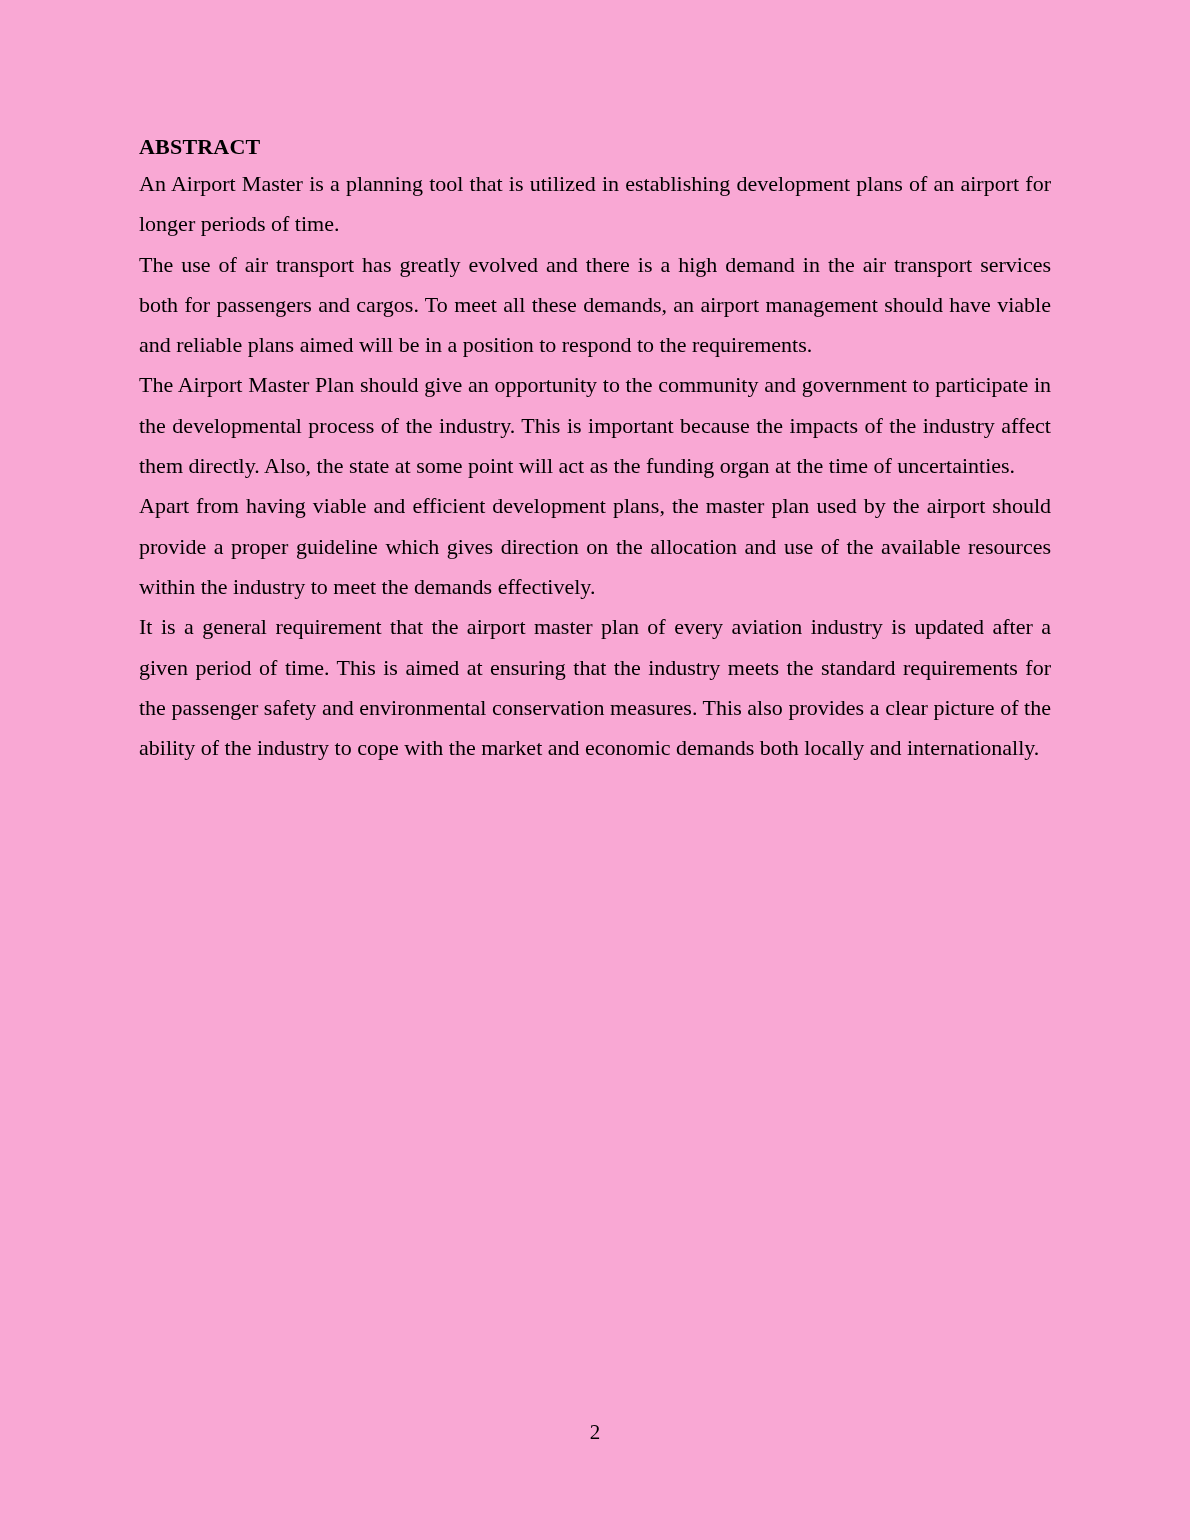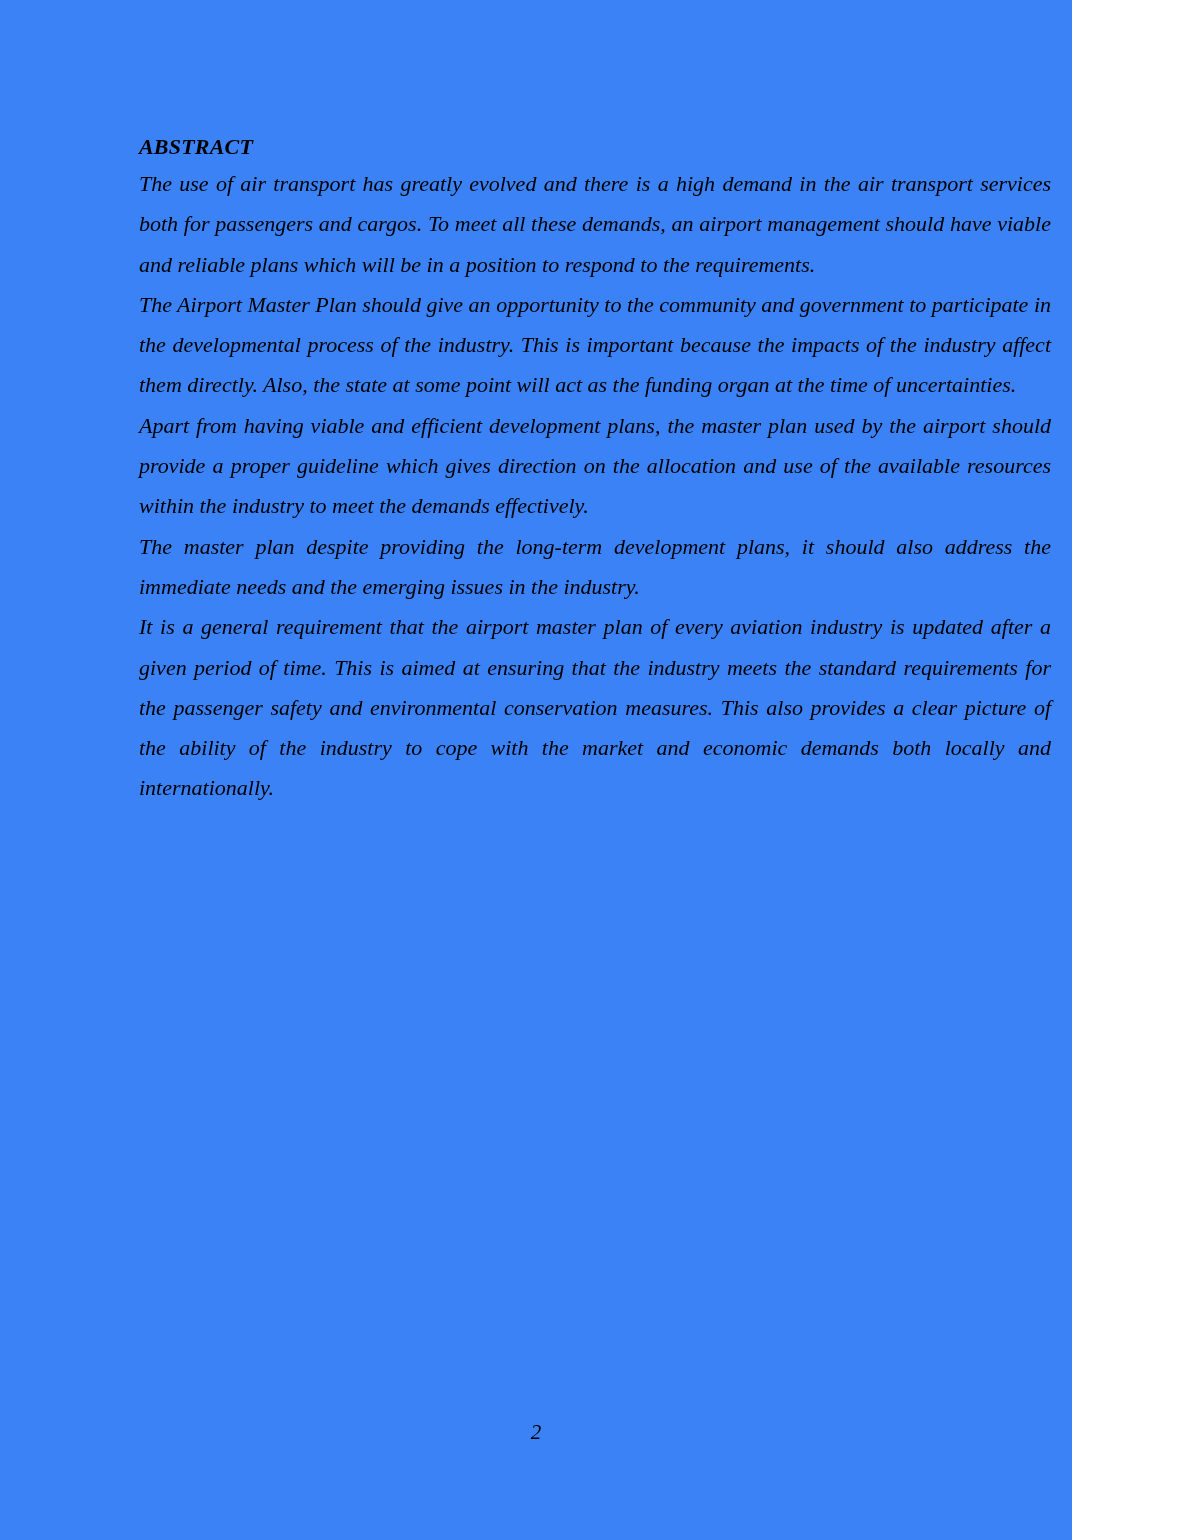--- a/index.html
+++ b/index.html
@@ -7,26 +7,25 @@
     margin: 0;
     padding: 0;
     background: #ffffff;
   }
   body {
     font-family: "Liberation Serif", "DejaVu Serif", serif;
     color: #000000;
   }
   .page {
     position: relative;
-    width: 1072px;
+    width: 1190px;
     height: 1540px;
-    background: #3b82f6;
+    background: #f9a8d4;
     overflow: hidden;
     box-sizing: border-box;
-    font-style: italic;
   }
   .content {
     position: absolute;
     left: 139px;
     top: 132px;
     width: 912px;
   }
   .section-heading {
     font-family: "Liberation Serif", "DejaVu Serif", serif;
     font-size: 22px;
@@ -61,28 +60,28 @@
 </style>
 </head>
 <body>
 
 <div class="page">
 
   <div class="content">
 
     <h1 class="section-heading">ABSTRACT</h1>
 
+    <p class="body-par">An Airport Master is a planning tool that is utilized in establishing development plans of an airport for longer periods of time.</p>
 
-    <p class="body-par">The use of air transport has greatly evolved and there is a high demand in the air transport services both for passengers and cargos. To meet all these demands, an airport management should have viable and reliable plans which will be in a position to respond to the requirements.</p>
+    <p class="body-par">The use of air transport has greatly evolved and there is a high demand in the air transport services both for passengers and cargos. To meet all these demands, an airport management should have viable and reliable plans aimed will be in a position to respond to the requirements.</p>
 
     <p class="body-par">The Airport Master Plan should give an opportunity to the community and government to participate in the developmental process of the industry. This is important because the impacts of the industry affect them directly. Also, the state at some point will act as the funding organ at the time of uncertainties.</p>
 
     <p class="body-par">Apart from having viable and efficient development plans, the master plan used by the airport should provide a proper guideline which gives direction on the allocation and use of the available resources within the industry to meet the demands effectively.</p>
 
-    <p class="body-par">The master plan despite providing the long-term development plans, it should also address the immediate needs and the emerging issues in the industry.</p>
 
     <p class="body-par">It is a general requirement that the airport master plan of every aviation industry is updated after a given period of time. This is aimed at ensuring that the industry meets the standard requirements for the passenger safety and environmental conservation measures. This also provides a clear picture of the ability of the industry to cope with the market and economic demands both locally and internationally.</p>
 
   </div>
 
   <div class="page-number">2</div>
 
 </div>
 
 </body></html>

